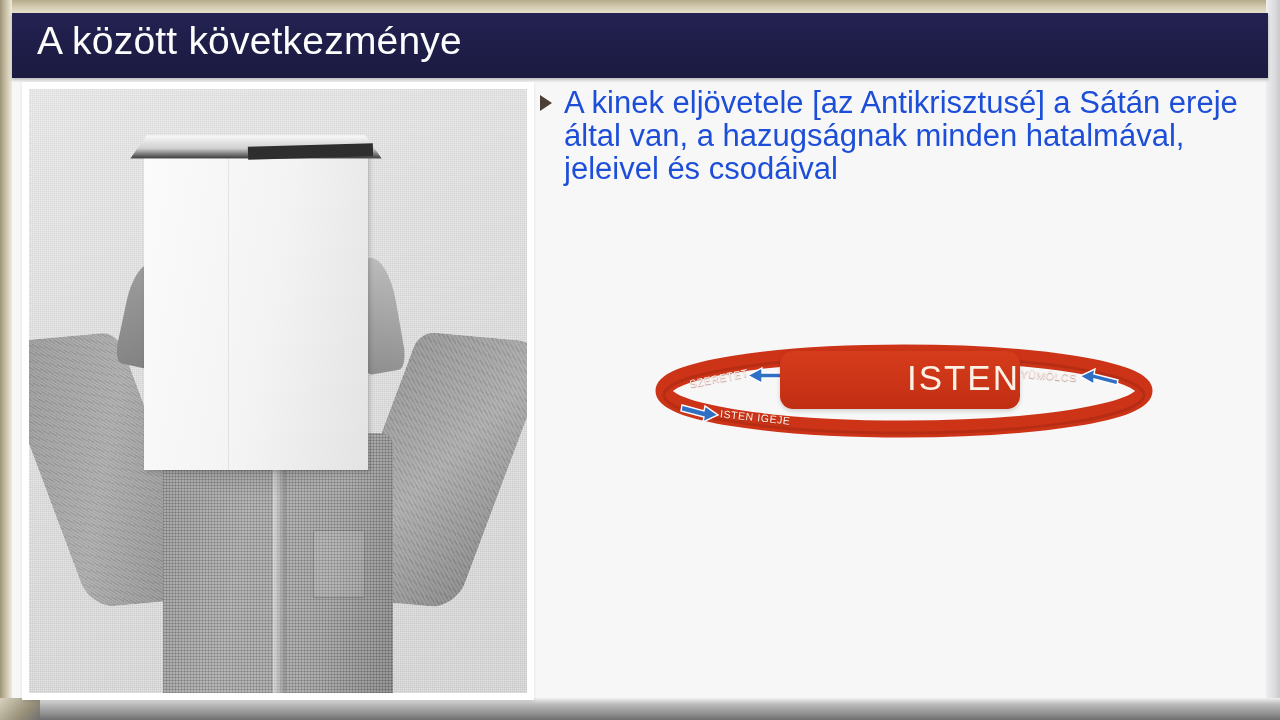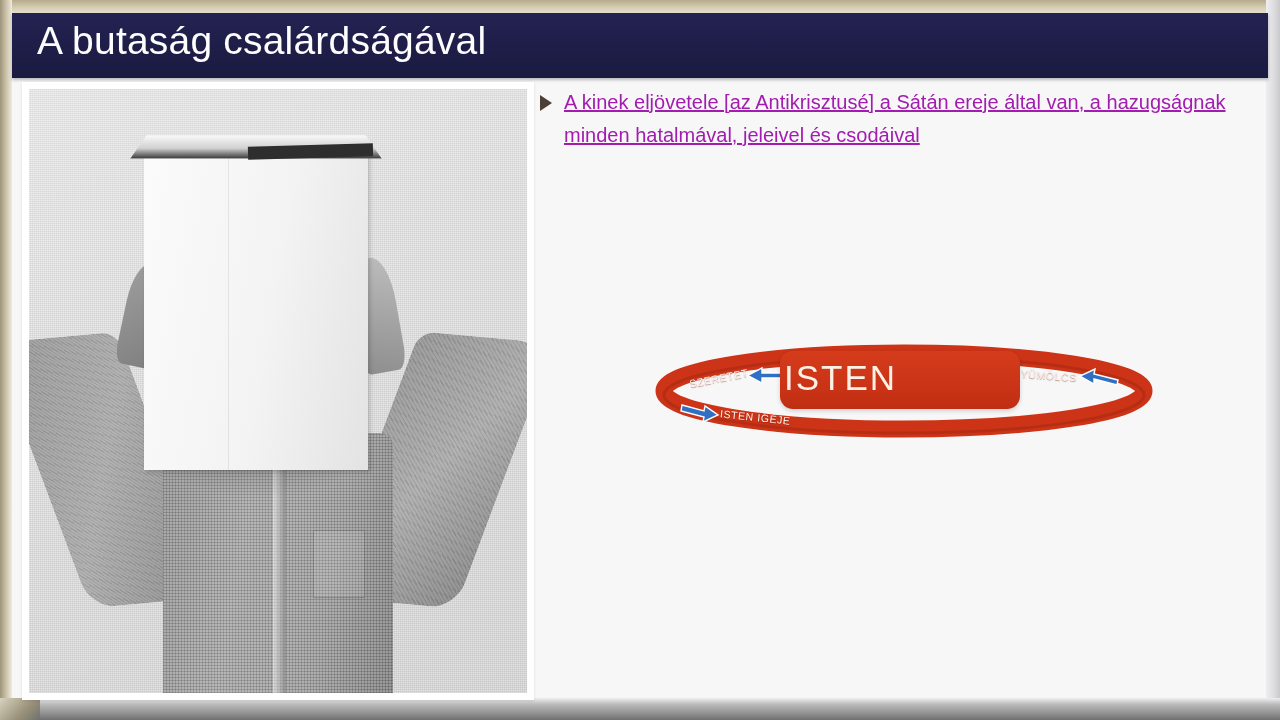--- a/index.html
+++ b/index.html
@@ -221,25 +221,24 @@
     position: absolute;
     left: 538px;
     top: 86px;
     width: 712px;
   }
   .bullet {
     position: relative;
     display: block;
     padding-left: 26px;
     margin-bottom: 12px;
-    color: #a21caf;
-    font-size: 20px;
+    color: #1d4ed8;
+    font-size: 31px;
     line-height: 33px;
     font-family: "Liberation Sans", sans-serif;
-    text-decoration: underline;
   }
   .bullet .tri {
     position: absolute;
     left: 2px;
     top: 9px;
     width: 0;
     height: 0;
     border-left: 12px solid #4b3f36;
     border-top: 8px solid transparent;
     border-bottom: 8px solid transparent;
@@ -273,43 +272,43 @@
     left: 132px;
     top: 18px;
     width: 240px;
     height: 58px;
     background: linear-gradient(180deg, #d43c1c 0%, #cc3417 55%, #bf2e12 100%);
     border-radius: 13px;
     box-shadow: 0 2px 4px rgba(0,0,0,0.16);
   }
   .isten-text {
     position: absolute;
-    left: 4px; right: 0;
+    left: 12px; right: 0;
     top: 7px;
-    text-align: left;
+    text-align: right;
     color: #fdf1e6;
     font-size: 35px;
     letter-spacing: 2px;
     font-family: "Liberation Sans", sans-serif;
   }
 </style>
 </head>
 <body>
 
 <div id="slide">
 
   <div class="edge-top"></div>
   <div class="edge-left"></div>
   <div class="edge-right"></div>
   <div class="edge-bottom"></div>
   <div class="edge-bottom-left"></div>
 
   <div class="title-banner">
     <div class="title-banner-inner"></div>
-    <div class="slide-title">A butaság csalárdságával</div>
+    <div class="slide-title">A között következménye</div>
   </div>
 
   <div class="photo-frame">
     <div class="photo">
       <div class="ph-arm ph-arm-left"></div>
       <div class="ph-arm ph-arm-right"></div>
       <div class="ph-torso"></div>
       <div class="ph-placket"></div>
       <div class="ph-pocket"></div>
       <div class="ph-hand-left"></div>

